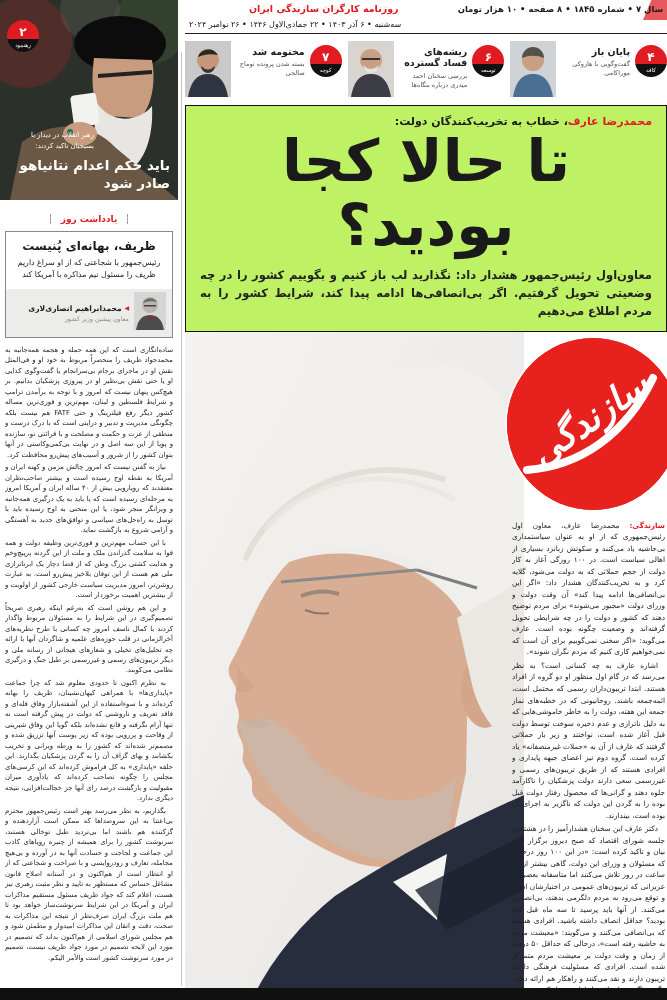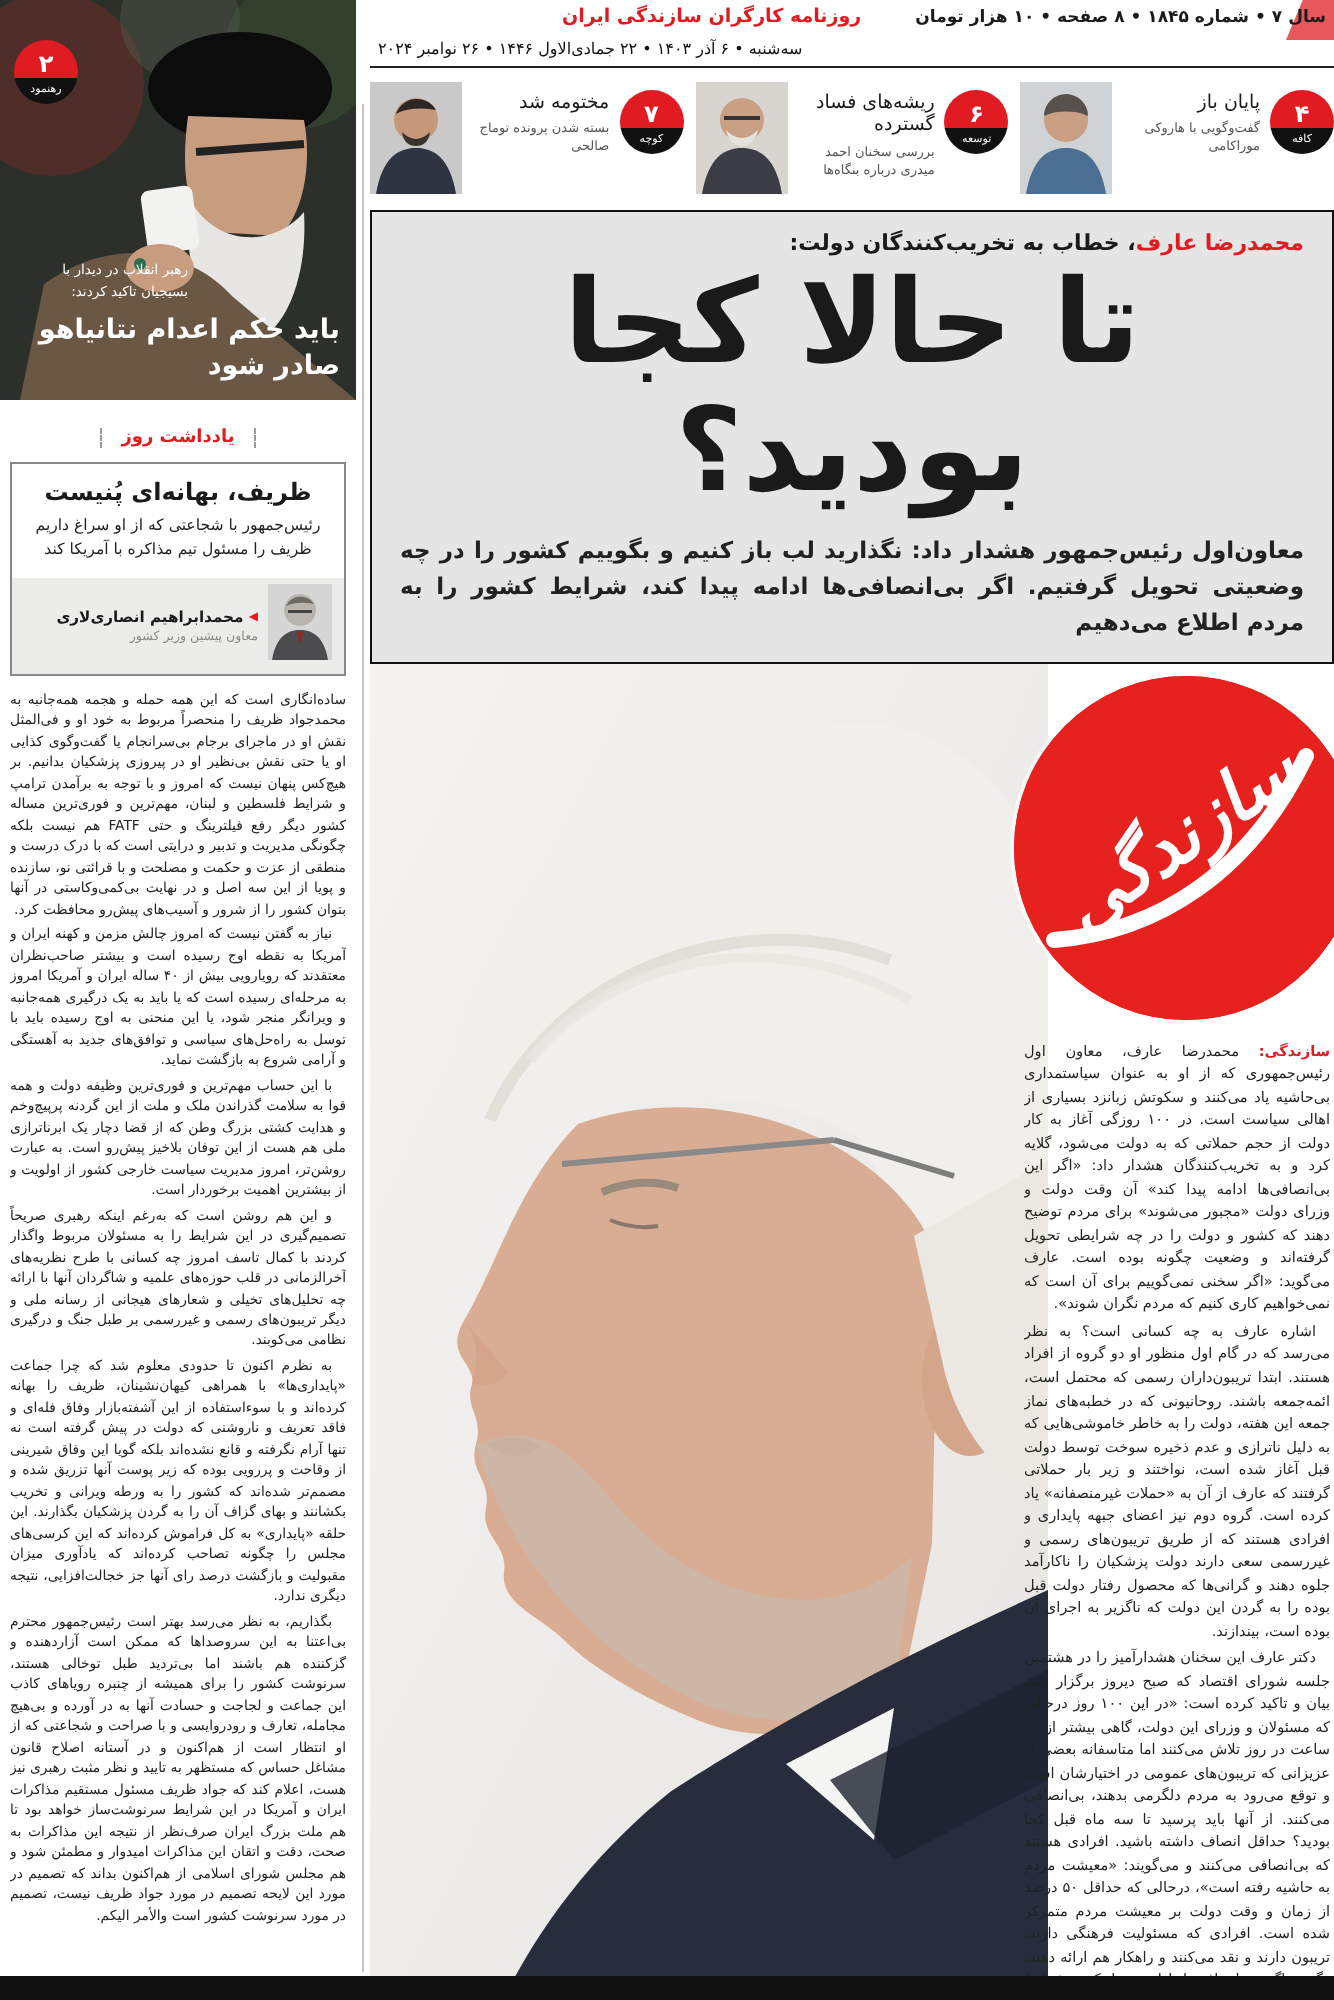--- a/index.html
+++ b/index.html
@@ -8,36 +8,36 @@
     position:relative;width:667px;height:1000px;margin:0 auto;
     background:#fff;overflow:hidden;direction:rtl;
     font-family:"DejaVu Sans",sans-serif;color:#1a1a1a;
   }
   .red{color:#e11b22;}
   
   .main-area{position:absolute;left:185px;top:0;width:482px;}
   .masthead{border-bottom:1px solid #222;padding:3px 4px 4px 4px;}
   .mast-row1{display:flex;justify-content:space-between;align-items:baseline;}
   .info-line{font-size:8.5px;font-weight:bold;letter-spacing:-.2px;}
-  .paper-name{font-size:9.5px;font-weight:bold;color:#e11b22;margin-left:92px;}
+  .paper-name{font-size:9.5px;font-weight:bold;color:#e11b22;margin-left:60px;}
   .date-line{font-size:8px;margin-top:6px;text-align:left;color:#111;}
   .corner-mark{position:absolute;top:0;right:0;width:24px;height:20px;background:#e8575b;clip-path:polygon(35% 0,100% 0,100% 100%,0 100%);}
   
   .teaser-row{display:flex;gap:6px;margin-top:7px;}
   .teaser{flex:1;display:flex;align-items:flex-start;gap:5px;}
   .badge{width:32px;height:32px;border-radius:50%;overflow:hidden;flex:0 0 32px;display:flex;flex-direction:column;margin-top:4px;}
   .badge .num{flex:0 0 58%;background:#e11b22;color:#fff;font-size:12px;font-weight:bold;display:flex;align-items:flex-end;justify-content:center;line-height:1;padding-bottom:1px;}
   .badge .sec{flex:1;background:#111;color:#fff;font-size:5.5px;display:flex;align-items:center;justify-content:center;}
   .teaser-text{flex:1;padding-top:5px;}
-  .teaser-title{font-size:9.5px;font-weight:normal;line-height:1.2;}
+  .teaser-title{font-size:9.5px;font-weight:bold;line-height:1.2;}
   .teaser-sub{font-size:6.5px;color:#555;margin-top:3px;line-height:1.4;}
   .teaser-photo{flex:0 0 46px;}
   .teaser-photo svg{display:block;}
   
-  .headline-box{border:1.5px solid #111;margin-top:8px;padding:9px 14px 10px 14px;background:#e5e5e5;position:relative;z-index:3;}
+  .headline-box{border:1.5px solid #111;margin-top:8px;padding:9px 14px 10px 14px;background:#bef264;position:relative;z-index:3;}
   .kicker{font-size:11px;font-weight:bold;}
   .headline{font-size:58px;font-weight:900;text-align:center;line-height:1.1;margin:2px 0 8px 0;letter-spacing:-1px;}
   .standfirst{font-size:11.5px;font-weight:bold;color:#222;line-height:1.6;text-align:justify;}
   .proposal{font-size:11.5px;line-height:1.6;margin-top:7px;text-align:justify;}
   .proposal b{font-weight:900;}
   
   .content{position:relative;height:692px;margin-top:0;}
   .aref-wrap{position:absolute;top:-2px;left:0;width:339px;height:694px;overflow:hidden;}
   .logo-circle{position:absolute;right:-12px;top:6px;width:172px;height:172px;border-radius:50%;background:#e6211e;z-index:4;box-shadow:0 0 0 2px rgba(255,255,255,.6);}
   .main-column{position:absolute;right:2px;top:188px;width:153px;height:492px;overflow:hidden;

